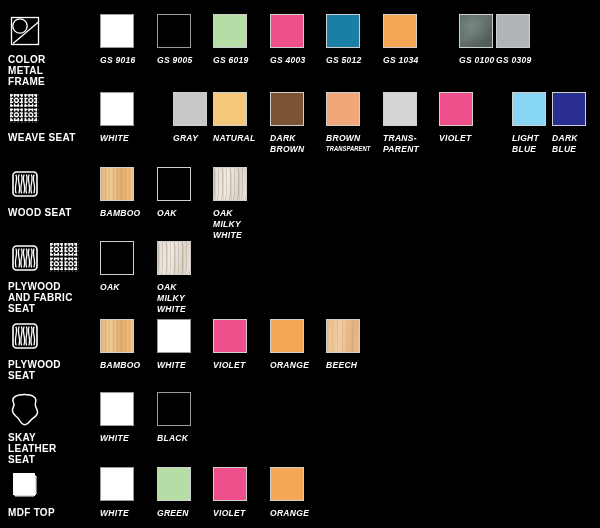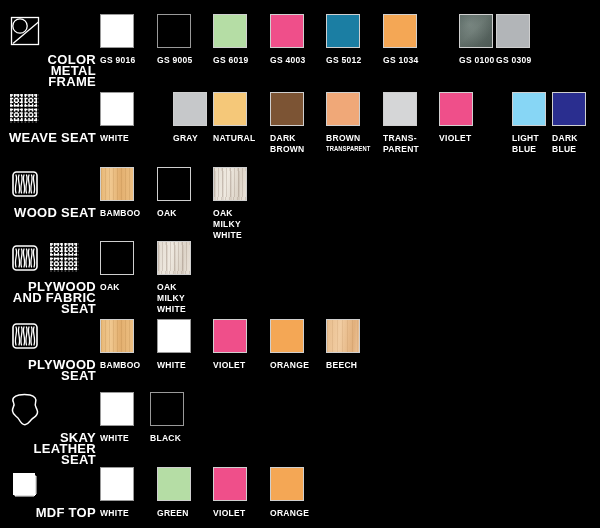--- a/index.html
+++ b/index.html
@@ -33,35 +33,35 @@
   }
   .cat-icons {
     display: flex;
     align-items: flex-start;
     gap: 6px;
     height: 40px;
     padding-top: 4px;
   }
   .cat-label {
     margin-top: 4px;
-    font-size: 13px;
+    font-size: 10px;
     font-weight: bold;
     letter-spacing: 0.3px;
     line-height: 11px;
     color: #ffffff;
     text-transform: uppercase;
-    text-align: right;
   }
 
   
   .sw-cell {
     position: absolute;
     width: 48px;
     top: 0;
     text-align: left;
+    font-style: italic;
   }
   .sw-box {
     width: 34px; height: 34px;
     margin-top: 4px;
     margin-left: 0px;
     background: #000;
     border: 1px solid transparent;
     position: relative;
     overflow: hidden;
   }
@@ -387,21 +387,21 @@
           </span>
         </div>
         <div class="cat-label" style="white-space: pre-line;">SKAY
 LEATHER
 SEAT</div>
       </div>
       <div class="sw-cell" style="left: 100px;">
         <div class="sw-box" style="background: rgb(255, 255, 255); border-color: rgb(154, 154, 154);"></div>
         <div class="sw-label">WHITE</div>
       </div>
-      <div class="sw-cell" style="left: 150px;">
+      <div class="sw-cell" style="left: 157px;">
         <div class="sw-box" style="background: rgb(0, 0, 0); border-color: rgb(154, 154, 154);"></div>
         <div class="sw-label">BLACK</div>
       </div>
     </div>
     <div class="row" style="position: absolute; left: 0px; top: 463px;">
       <div class="cat-cell">
         <div class="cat-icons">
           <span>
             <svg width="34" height="34" viewBox="0 0 34 34">
       <path d="M9 9 L28 9 L28 27 L26 29 L7 29 L7 11 Z" fill="#bdbdbd" stroke="#ffffff" stroke-width="1"></path>

